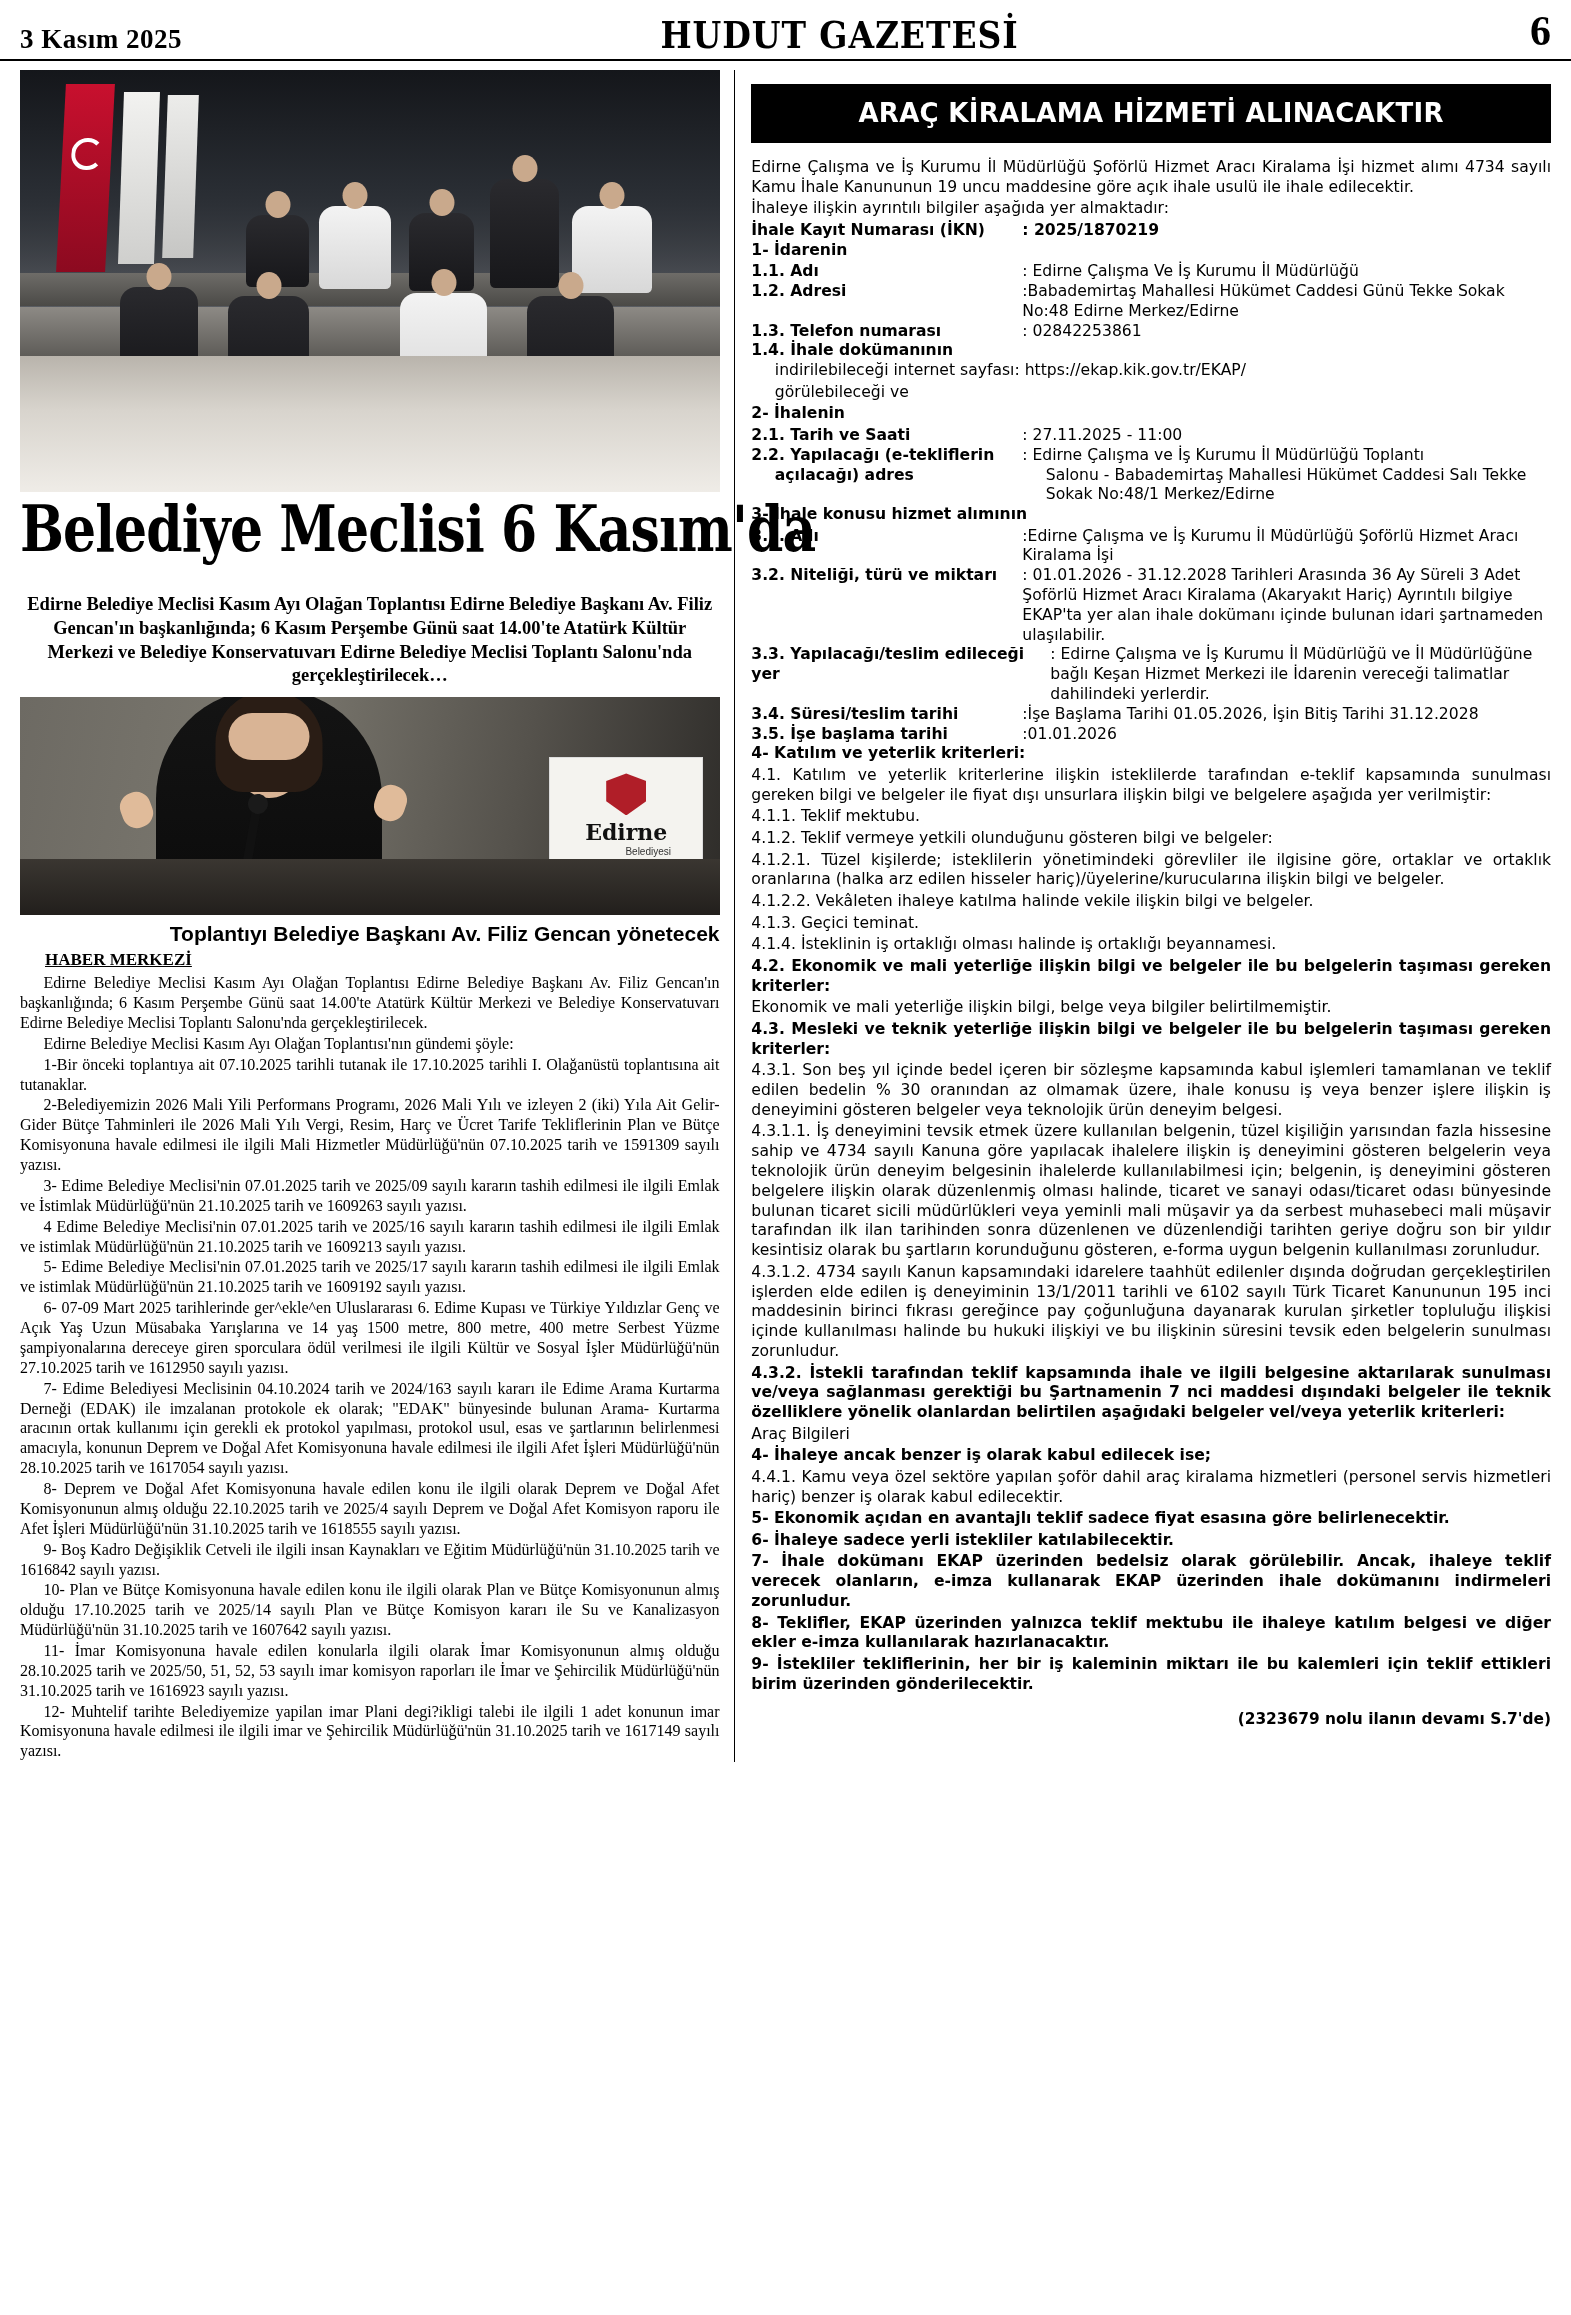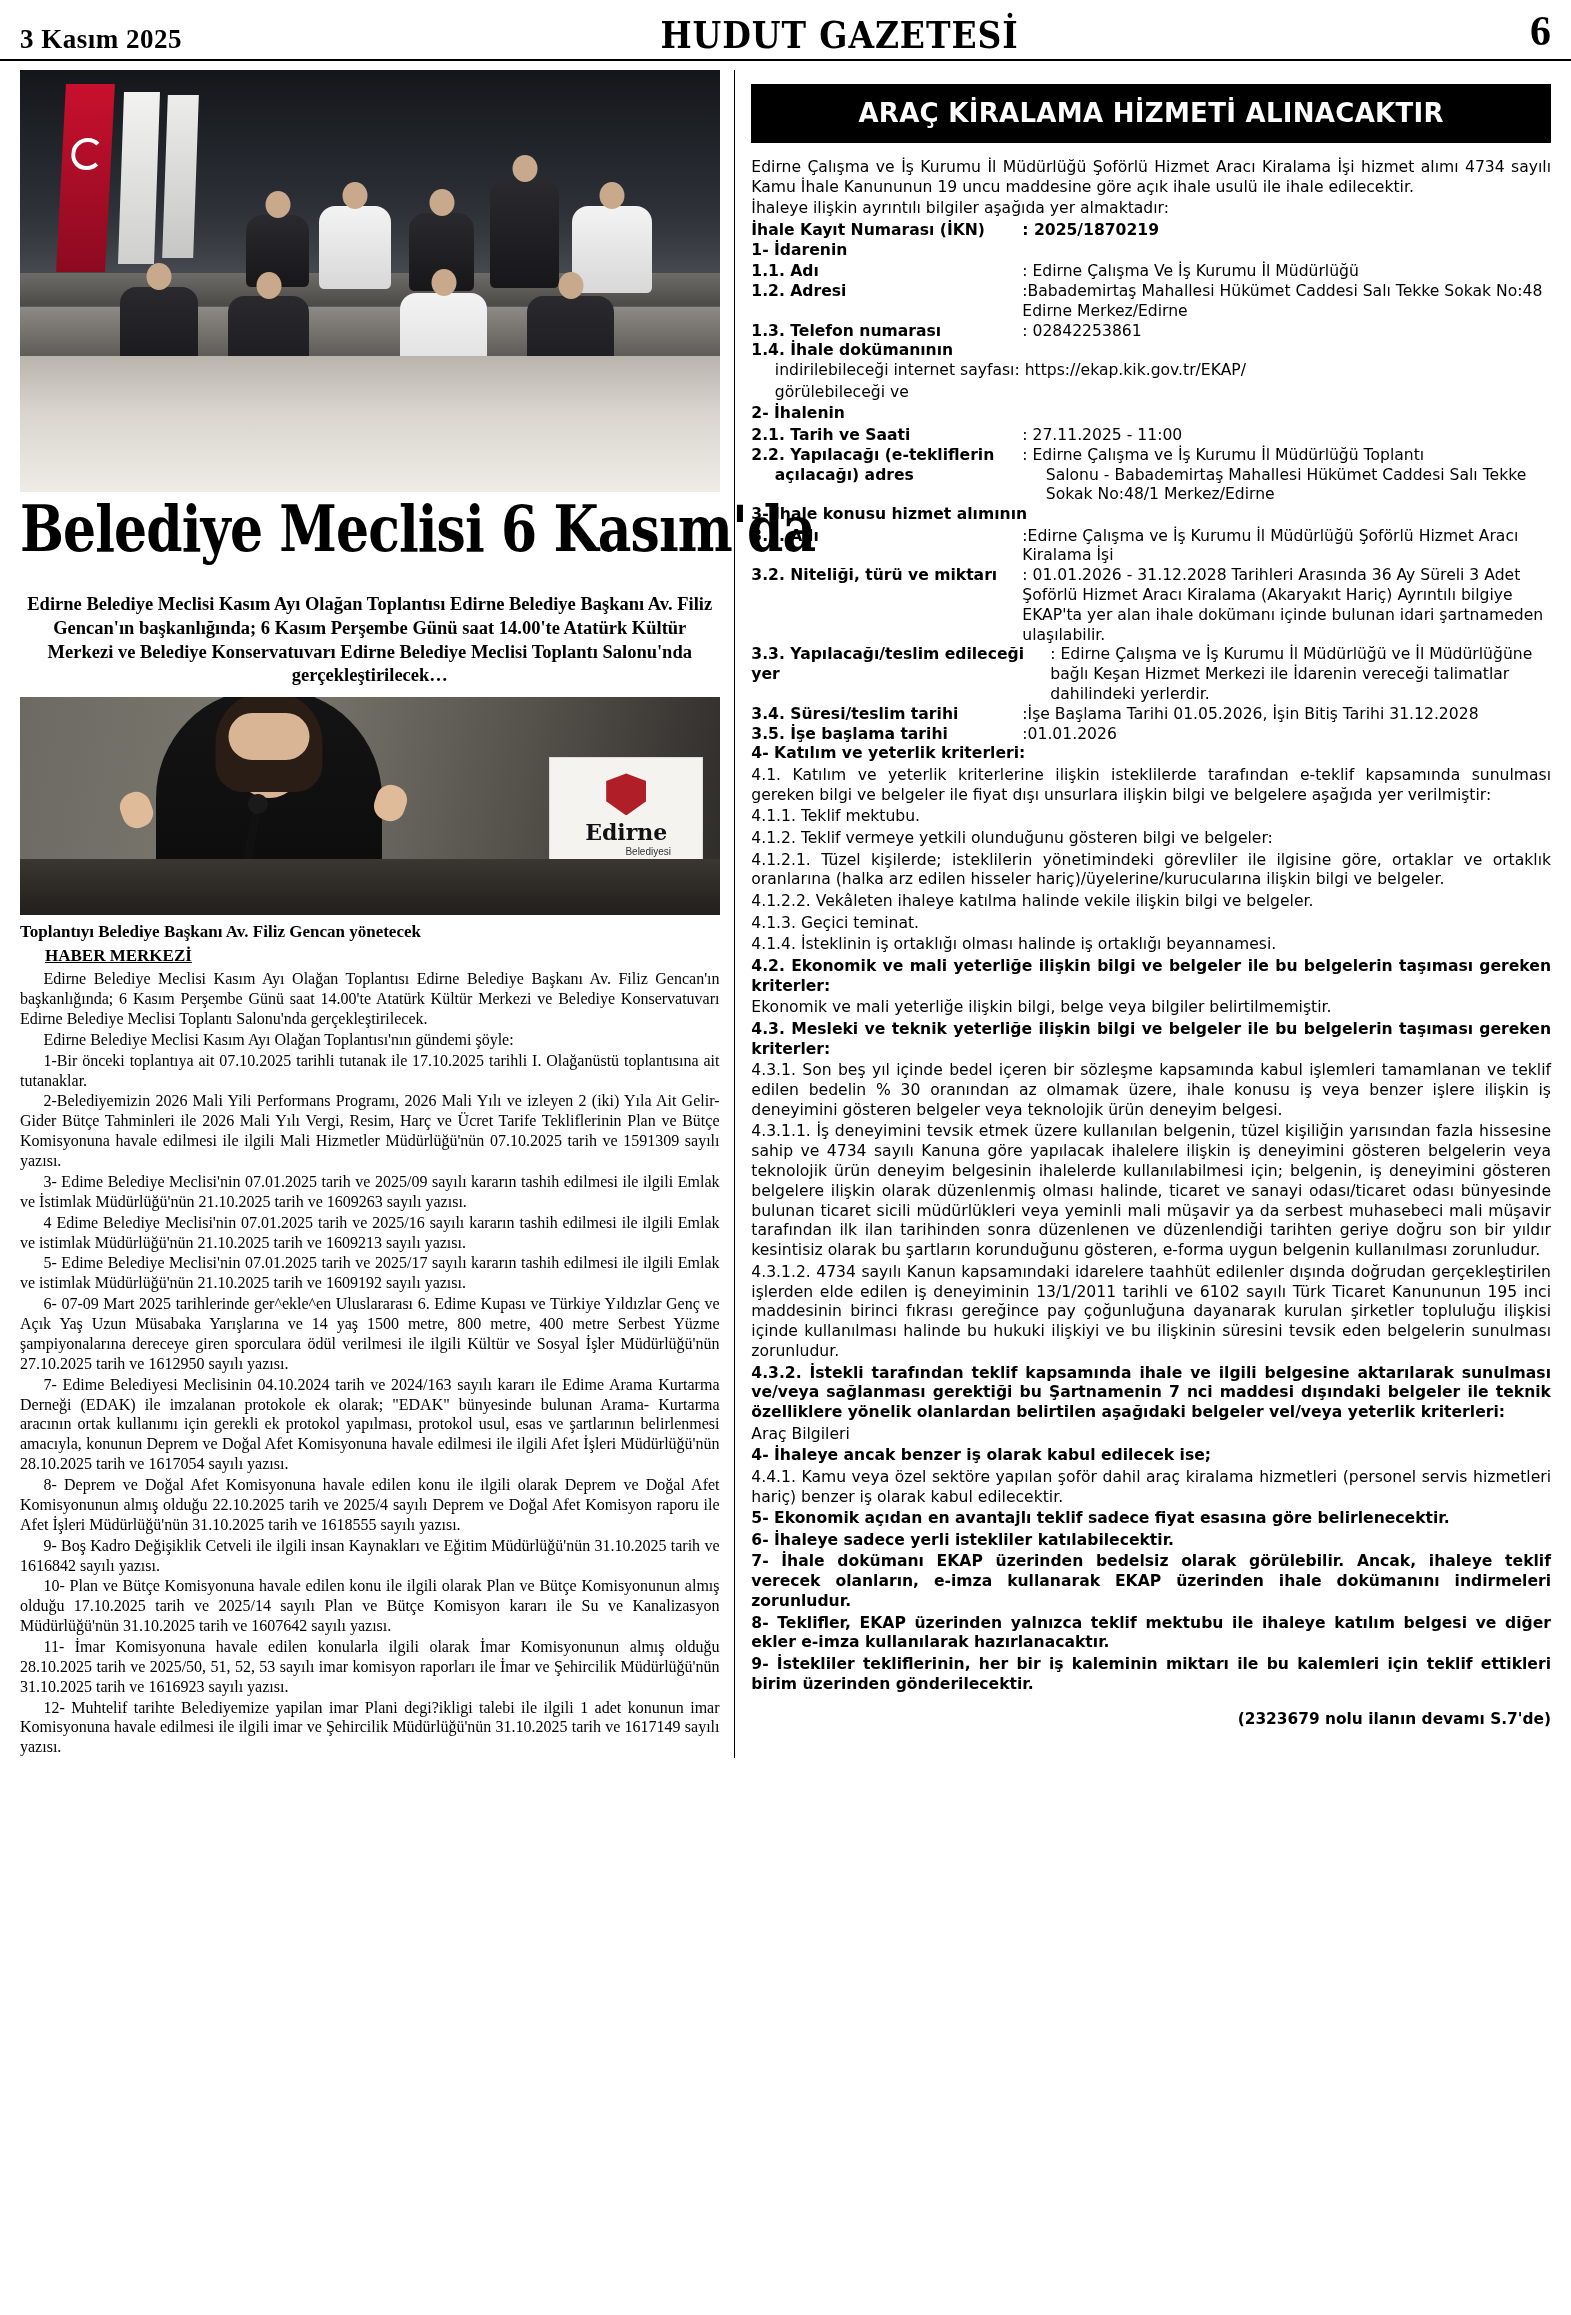--- a/index.html
+++ b/index.html
@@ -183,22 +183,22 @@
     position:absolute;left:223px;bottom:0;width:9px;height:109px;background:#111;transform:rotate(10deg);
   }
   .photo2 .mic:before{content:"";position:absolute;top:-12.7px;left:-5.4px;width:20px;height:20px;border-radius:50%;background:#1a1a1a;}
   .photo2 .desk{
     position:absolute;left:0;right:0;bottom:0;height:56px;background:linear-gradient(180deg,#3a3631,#221f1c);
   }
   .photo2 .hand{
     position:absolute;width:31px;height:36px;border-radius:14.5px;background:#e0bb9a;
   }
   .cap{
-    font-family:Liberation Serif, serif;
-    font-weight:bold;font-size:17px;text-align:left;margin:7.2px 0 3.6px 0;
+    font-family:Liberation Sans, sans-serif;
+    font-weight:bold;font-size:21px;text-align:right;margin:7.2px 0 3.6px 0;
   }
   .byline{
     font-family:"Liberation Serif",serif;
     font-weight:bold;font-size:17px;
     text-decoration:underline;
     margin:1.8px 0 3.6px 0;
     padding-left:25px;
   }
   .art p{
     font-family:"Liberation Serif",serif;
@@ -346,21 +346,21 @@
         </div>
 
         <p class="b">1- İdarenin</p>
 
         <div class="row">
           <div class="lbl b">1.1. Adı</div>
           <div class="val">: Edirne Çalışma Ve İş Kurumu İl Müdürlüğü</div>
         </div>
         <div class="row">
           <div class="lbl b">1.2. Adresi</div>
-          <div class="val">:Babademirtaş Mahallesi Hükümet Caddesi Salı Tekke Sokak No:48 Edirne Merkez/Edirne</div>
+          <div class="val">:Babademirtaş Mahallesi Hükümet Caddesi Günü Tekke Sokak No:48 Edirne Merkez/Edirne</div>
         </div>
         <div class="row">
           <div class="lbl b">1.3. Telefon numarası</div>
           <div class="val">: 02842253861</div>
         </div>
         <div class="row">
           <div class="lbl b">1.4. İhale dokümanının</div>
           <div class="val"></div>
         </div>
         <p class="ind1">indirilebileceği internet sayfası: https://ekap.kik.gov.tr/EKAP/</p>

